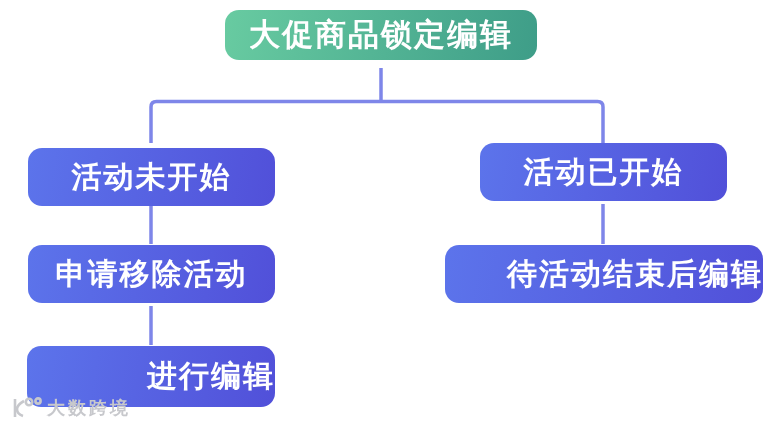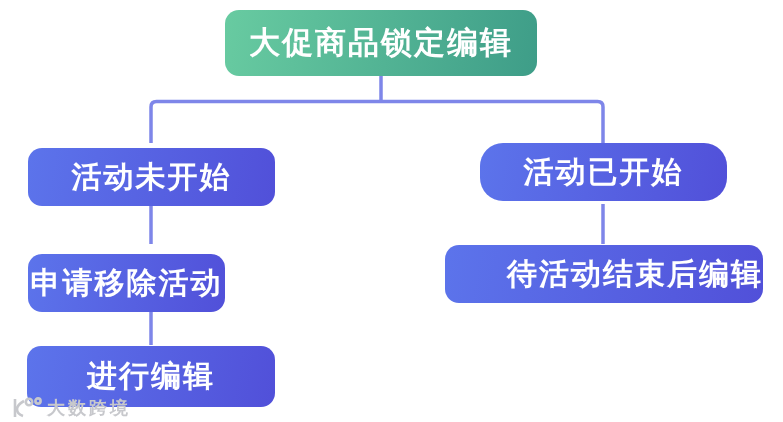--- a/index.html
+++ b/index.html
@@ -9,26 +9,26 @@
     font-family:"Liberation Sans","DejaVu Sans",sans-serif;
   }
   svg.connectors { position:absolute; left:0; top:0; width:783px; height:422px; pointer-events:none; }
   .node {
     position:absolute; display:flex; align-items:center; justify-content:center;
     color:#ffffff; font-weight:bold; font-size:30px; letter-spacing:2px;
     border-radius:14px; white-space:nowrap; z-index:2;
   }
   .node-green { background:linear-gradient(100deg,#68cba1 0%,#3e9d88 100%); font-size:31px; }
   .node-blue  { background:linear-gradient(100deg,#5c74eb 0%,#5150d9 100%); }
-  .n-root { left:225px; top:10px;  width:312px; height:66px; }
+  .n-root { left:225px; top:10px;  width:312px; height:50px; }
   .n-a1   { left:28px;  top:148px; width:247px; height:58px; }
-  .n-b1   { left:480px; top:143px; width:247px; height:58px;border-radius:23px; }
-  .n-a2   { left:28px;  top:254px; width:197px; height:58px; }
+  .n-b1   { left:480px; top:143px; width:247px; height:58px; }
+  .n-a2   { left:28px;  top:245px; width:247px; height:58px; }
   .n-b2   { left:445px; top:245px; width:318px; height:58px;justify-content:flex-end; }
-  .n-a3   { left:27px;  top:346px; width:248px; height:61px; }
+  .n-a3   { left:27px;  top:346px; width:248px; height:61px;justify-content:flex-end; }
   .watermark {
     position:absolute; left:12px; bottom:2px; z-index:5;
     display:flex; align-items:center; gap:5px;
     color:#c7c8cc; font-size:18px; font-weight:bold; letter-spacing:3px;
   }
   .watermark .logo-icon { display:inline-flex; }
 </style>
 </head>
 <body>
 

